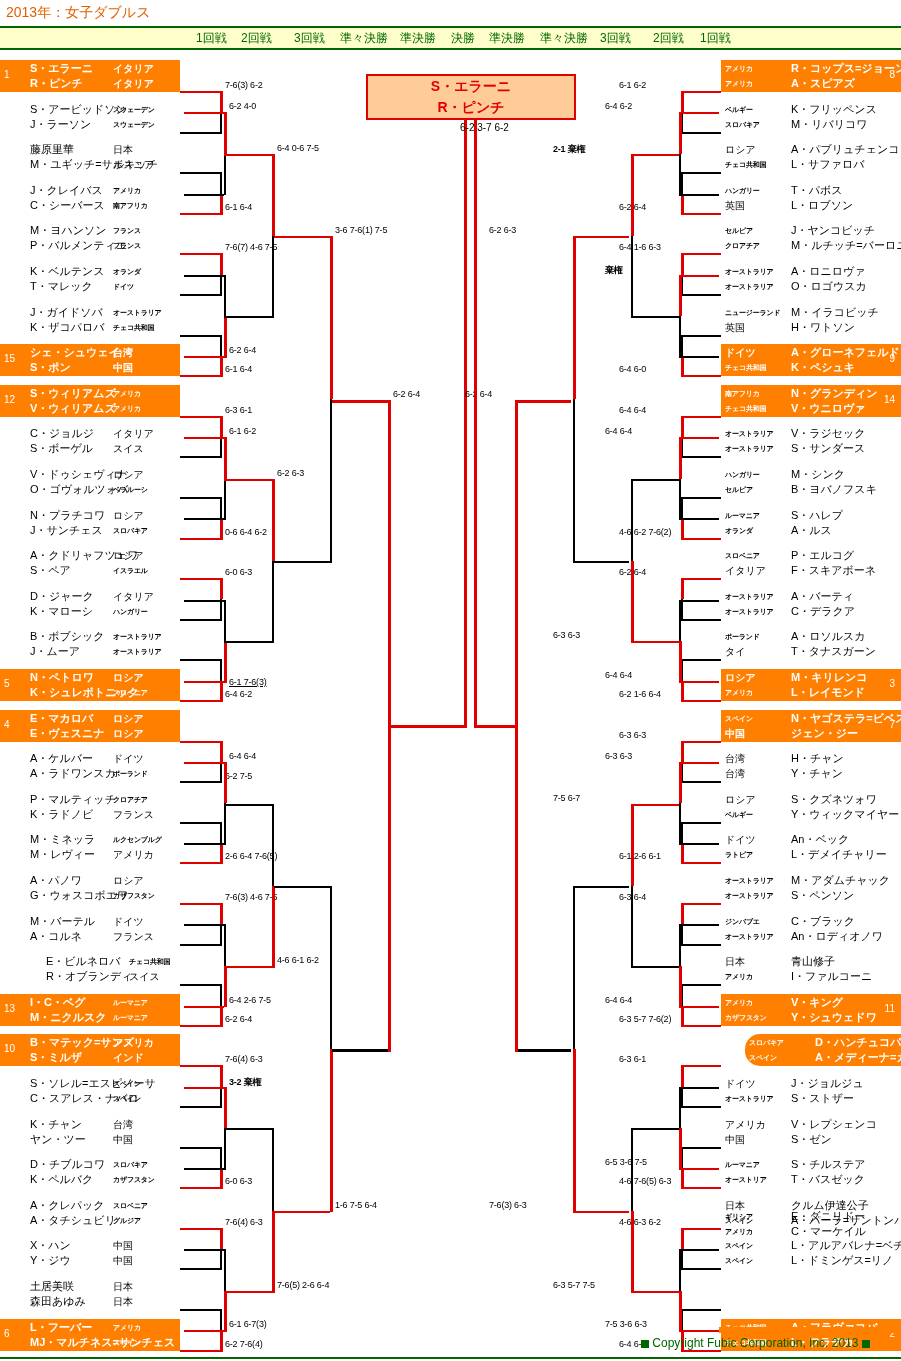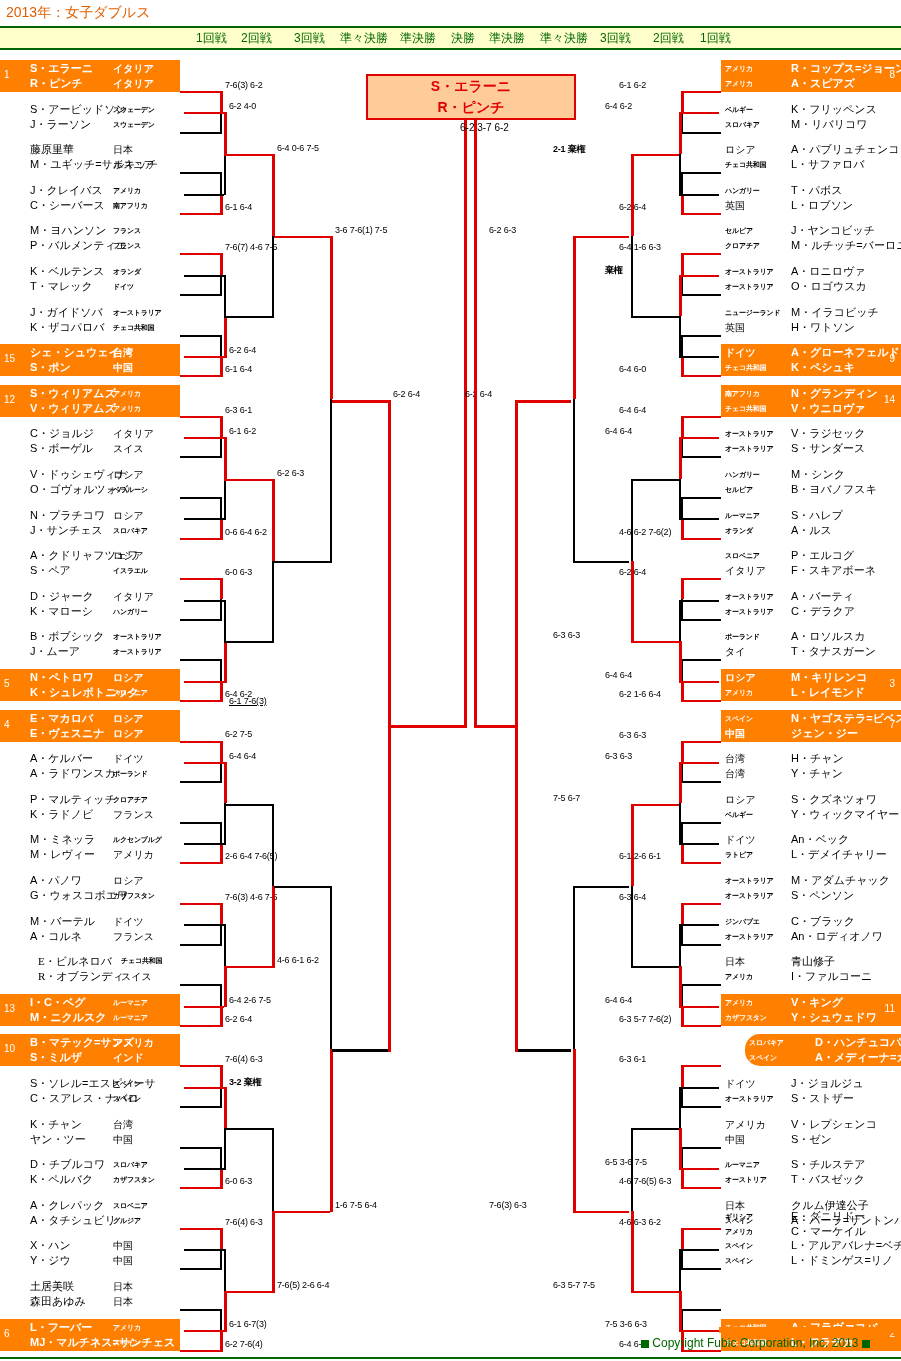--- a/index.html
+++ b/index.html
@@ -243,21 +243,21 @@
       <div class="ct r1">ロシア</div>
       <div class="nm r2">G・ウォスコボエワ</div>
       <div class="ct r2 tiny">カザフスタン</div>
     </div>
     <div class="team" style="left: 0px; top: 912.6px;">
       <div class="nm r1">M・バーテル</div>
       <div class="ct r1">ドイツ</div>
       <div class="nm r2">A・コルネ</div>
       <div class="ct r2">フランス</div>
     </div>
-    <div class="team" style="left: 8px; top: 953.2px; font-family: Liberation Serif, serif;">
+    <div class="team" style="left: 16px; top: 953.2px;">
       <div class="nm r1">E・ビルネロバ</div>
       <div class="ct r1 tiny">チェコ共和国</div>
       <div class="nm r2">R・オブランディ</div>
       <div class="ct r2">スイス</div>
     </div>
     <div class="team hl" style="left: 0px; top: 993.8px;">
       <div class="sd">13</div>
       <div class="nm r1">I・C・ベグ</div>
       <div class="ct r1 tiny">ルーマニア</div>
       <div class="nm r2">M・ニクルスク</div>
@@ -350,21 +350,21 @@
     <div class="sc" style="left: 225px; top: 567.2px;">6-0 6-3</div>
     <div class="ln h" style="left: 180px; top: 659.4px; width: 40px; height: 2px; background: rgb(0, 0, 0);"></div>
     <div class="ln h" style="left: 180px; top: 700px; width: 40px; height: 2px; background: rgb(224, 0, 0);"></div>
     <div class="ln v" style="left: 220px; top: 659.4px; width: 2px; height: 42.6px; background: rgb(0, 0, 0);"></div>
     <div class="ln v" style="left: 220px; top: 680.7px; width: 3px; height: 21.3px; background: rgb(224, 0, 0);"></div>
     <div class="sc" style="left: 225px; top: 689px;">6-4 6-2</div>
     <div class="ln h" style="left: 180px; top: 740.6px; width: 40px; height: 2px; background: rgb(224, 0, 0);"></div>
     <div class="ln h" style="left: 180px; top: 781.2px; width: 40px; height: 2px; background: rgb(0, 0, 0);"></div>
     <div class="ln v" style="left: 220px; top: 740.6px; width: 2px; height: 42.6px; background: rgb(0, 0, 0);"></div>
     <div class="ln v" style="left: 220px; top: 740.6px; width: 3px; height: 21.3px; background: rgb(224, 0, 0);"></div>
-    <div class="sc" style="left: 225px; top: 729px;">6-2 7-5</div>
+    <div class="sc" style="left: 225px; top: 771px;">6-2 7-5</div>
     <div class="ln h" style="left: 180px; top: 821.8px; width: 40px; height: 2px; background: rgb(0, 0, 0);"></div>
     <div class="ln h" style="left: 180px; top: 862.4px; width: 40px; height: 2px; background: rgb(224, 0, 0);"></div>
     <div class="ln v" style="left: 220px; top: 821.8px; width: 2px; height: 42.6px; background: rgb(0, 0, 0);"></div>
     <div class="ln v" style="left: 220px; top: 843.1px; width: 3px; height: 21.3px; background: rgb(224, 0, 0);"></div>
     <div class="sc" style="left: 225px; top: 851.4px;">2-6 6-4 7-6(5)</div>
     <div class="ln h" style="left: 180px; top: 903px; width: 40px; height: 2px; background: rgb(224, 0, 0);"></div>
     <div class="ln h" style="left: 180px; top: 943.6px; width: 40px; height: 2px; background: rgb(0, 0, 0);"></div>
     <div class="ln v" style="left: 220px; top: 903px; width: 2px; height: 42.6px; background: rgb(0, 0, 0);"></div>
     <div class="ln v" style="left: 220px; top: 903px; width: 3px; height: 21.3px; background: rgb(224, 0, 0);"></div>
     <div class="sc" style="left: 225px; top: 892px;">7-6(3) 4-6 7-5</div>
@@ -405,21 +405,21 @@
     <div class="sc" style="left: 229px; top: 344.9px;">6-2 6-4</div>
     <div class="ln h" style="left: 184px; top: 437.1px; width: 40px; height: 2px; background: rgb(224, 0, 0);"></div>
     <div class="ln h" style="left: 184px; top: 518.3px; width: 40px; height: 2px; background: rgb(0, 0, 0);"></div>
     <div class="ln v" style="left: 224px; top: 437.1px; width: 2px; height: 83.2px; background: rgb(0, 0, 0);"></div>
     <div class="ln v" style="left: 224px; top: 437.1px; width: 3px; height: 41.6px; background: rgb(224, 0, 0);"></div>
     <div class="sc" style="left: 229px; top: 426.1px;">6-1 6-2</div>
     <div class="ln h" style="left: 184px; top: 599.5px; width: 40px; height: 2px; background: rgb(0, 0, 0);"></div>
     <div class="ln h" style="left: 184px; top: 680.7px; width: 40px; height: 2px; background: rgb(224, 0, 0);"></div>
     <div class="ln v" style="left: 224px; top: 599.5px; width: 2px; height: 83.2px; background: rgb(0, 0, 0);"></div>
     <div class="ln v" style="left: 224px; top: 641.1px; width: 3px; height: 41.6px; background: rgb(224, 0, 0);"></div>
-    <div class="sc" style="left: 229px; top: 696px; text-decoration: underline;">6-1 7-6(3)</div>
+    <div class="sc" style="left: 229px; top: 677px; text-decoration: underline;">6-1 7-6(3)</div>
     <div class="ln h" style="left: 184px; top: 761.9px; width: 40px; height: 2px; background: rgb(224, 0, 0);"></div>
     <div class="ln h" style="left: 184px; top: 843.1px; width: 40px; height: 2px; background: rgb(0, 0, 0);"></div>
     <div class="ln v" style="left: 224px; top: 761.9px; width: 2px; height: 83.2px; background: rgb(0, 0, 0);"></div>
     <div class="ln v" style="left: 224px; top: 761.9px; width: 3px; height: 41.6px; background: rgb(224, 0, 0);"></div>
     <div class="sc" style="left: 229px; top: 750.9px;">6-4 6-4</div>
     <div class="ln h" style="left: 184px; top: 924.3px; width: 40px; height: 2px; background: rgb(0, 0, 0);"></div>
     <div class="ln h" style="left: 184px; top: 1005.5px; width: 40px; height: 2px; background: rgb(224, 0, 0);"></div>
     <div class="ln v" style="left: 224px; top: 924.3px; width: 2px; height: 83.2px; background: rgb(0, 0, 0);"></div>
     <div class="ln v" style="left: 224px; top: 965.9px; width: 3px; height: 41.6px; background: rgb(224, 0, 0);"></div>
     <div class="sc" style="left: 229px; top: 994.5px;">6-4 2-6 7-5</div>

